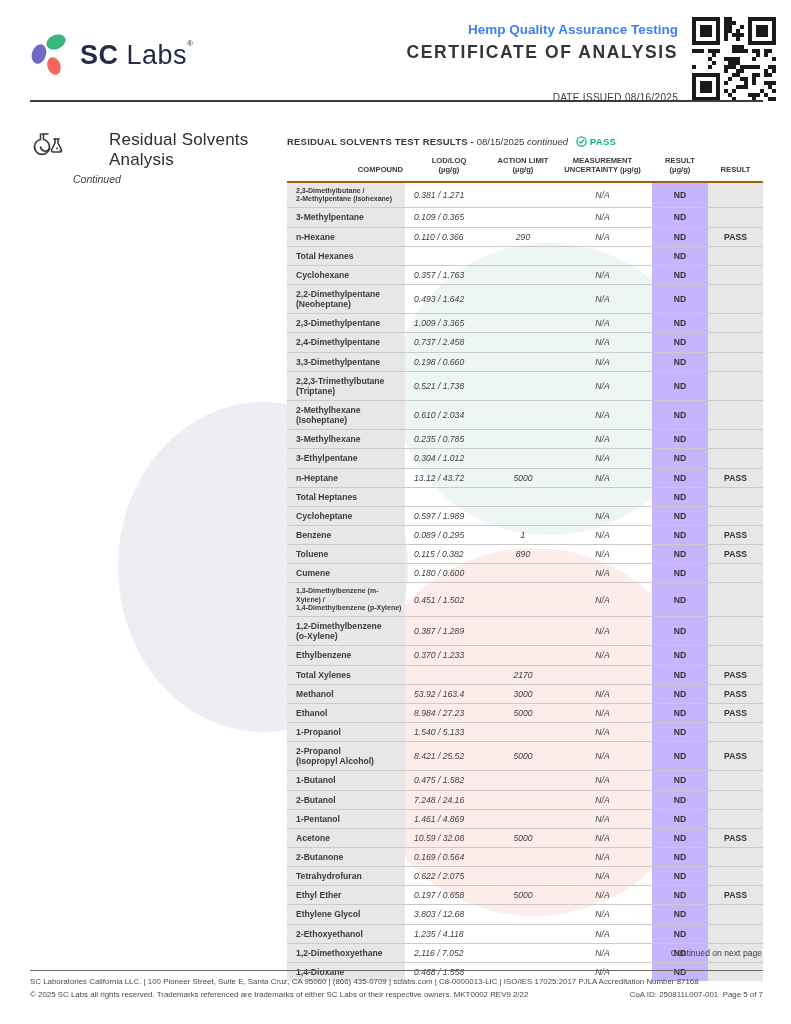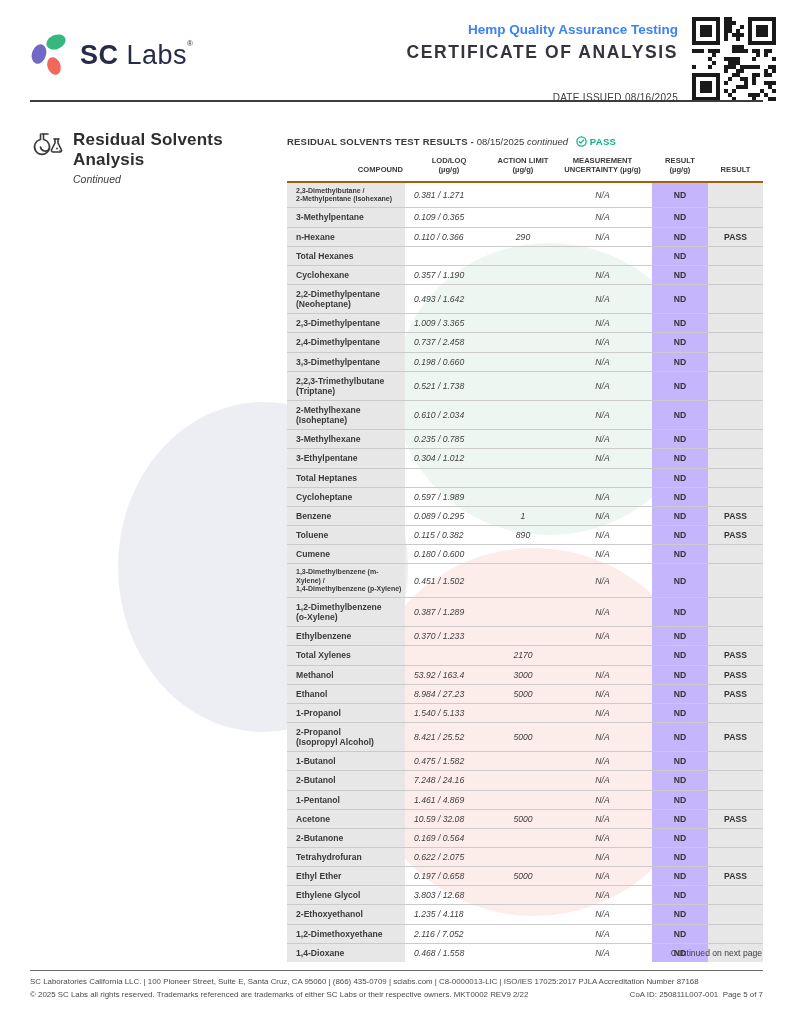--- a/index.html
+++ b/index.html
@@ -21,21 +21,21 @@
   .program-title{color:#3b82f6;font-weight:bold;font-size:13.5px;margin-bottom:5px;}
   .doc-title{color:#33343c;font-weight:600;font-size:17.5px;letter-spacing:1.6px;}
   .date-issued{font-weight:normal;font-size:10px;color:#3d3d3d;margin-top:29px;letter-spacing:.3px;}
   .qr{width:84px;height:84px;margin-top:3px;}
   .rule-top{position:absolute;left:30px;right:28px;top:100px;height:2px;background:#3b3b45;z-index:2;}
   
   .section-left{position:absolute;left:30px;top:130px;width:250px;z-index:2;}
   .section-head{display:flex;align-items:flex-start;}
   .flask-icon{width:38px;height:36px;flex:0 0 38px;}
   .section-titles{margin-left:5px;}
-  .section-title{font-size:17px;font-weight:bold;color:#2e2e2e;letter-spacing:.2px;}
+  .section-title{font-size:17px;font-weight:normal;color:#2e2e2e;letter-spacing:.2px;margin-left:36px;}
   .section-sub{font-size:10.5px;font-style:italic;color:#3d3d3d;margin-top:3px;}
   
   .results{position:absolute;left:287px;top:136px;width:477px;z-index:2;}
   .results-title-line{display:flex;align-items:center;font-size:9.5px;white-space:pre;}
   .rt-bold{font-weight:bold;color:#3a3a3a;letter-spacing:.2px;}
   .rt-date{color:#3a3a3a;}
   .rt-cont{font-style:italic;color:#3a3a3a;margin-right:5px;}
   .check-icon{width:11px;height:11px;margin-right:3px;}
   .rt-pass{color:#10b187;font-weight:bold;letter-spacing:.3px;}
   
@@ -276,21 +276,21 @@
           <tr>
             <td class="compound">Total Hexanes</td>
             <td class="lod"></td>
             <td class="action"></td>
             <td class="unc"></td>
             <td class="result">ND</td>
             <td class="pass"></td>
           </tr>
           <tr>
             <td class="compound">Cyclohexane</td>
-            <td class="lod">0.357 / 1.190</td>
+            <td class="lod">0.357 / 1.763</td>
             <td class="action"></td>
             <td class="unc">N/A</td>
             <td class="result">ND</td>
             <td class="pass"></td>
           </tr>
           <tr>
             <td class="compound">2,2-Dimethylpentane
 (Neoheptane)</td>
             <td class="lod">0.493 / 1.642</td>
             <td class="action"></td>
@@ -348,20 +348,28 @@
             <td class="result">ND</td>
             <td class="pass"></td>
           </tr>
           <tr>
             <td class="compound">3-Ethylpentane</td>
             <td class="lod">0.304 / 1.012</td>
             <td class="action"></td>
             <td class="unc">N/A</td>
             <td class="result">ND</td>
             <td class="pass"></td>
+          </tr>
+          <tr>
+            <td class="compound">n-Heptane</td>
+            <td class="lod">13.12 / 43.72</td>
+            <td class="action">5000</td>
+            <td class="unc">N/A</td>
+            <td class="result">ND</td>
+            <td class="pass">PASS</td>
           </tr>
           <tr>
             <td class="compound">Total Heptanes</td>
             <td class="lod"></td>
             <td class="action"></td>
             <td class="unc"></td>
             <td class="result">ND</td>
             <td class="pass"></td>
           </tr>
           <tr>

